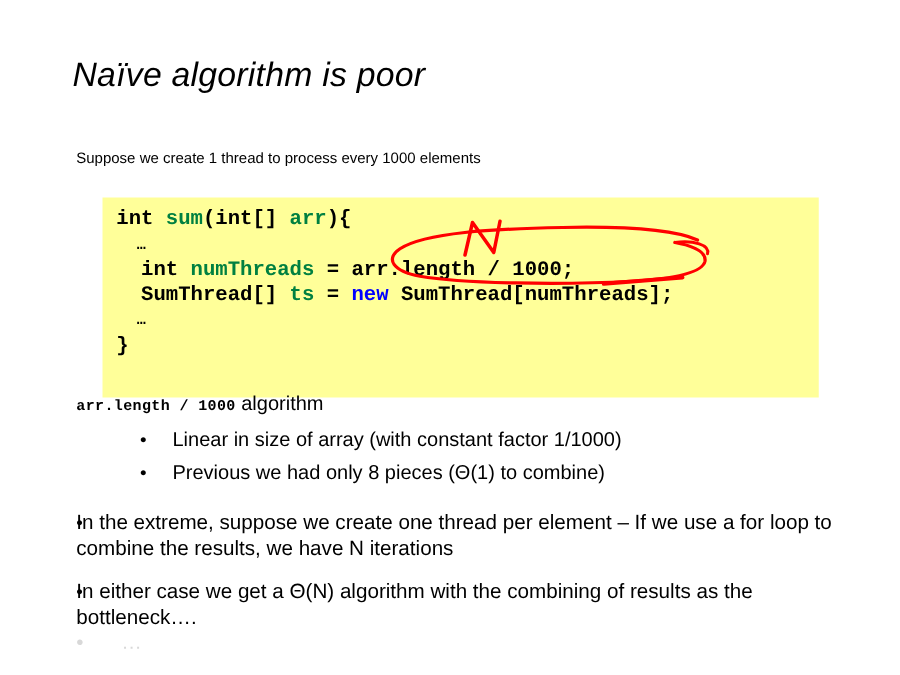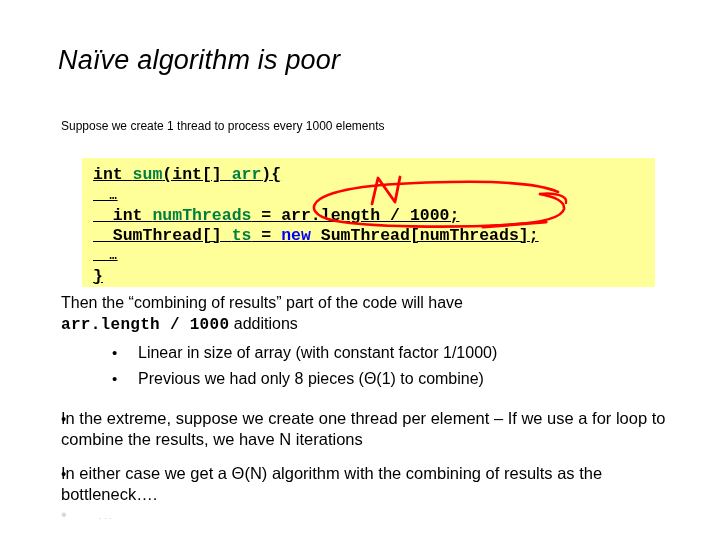--- a/index.html
+++ b/index.html
@@ -38,25 +38,24 @@
     font-size: 12px;
     white-space: nowrap;
   }
 
   
   #code-box {
     position: absolute;
     left: 82px;
     top: 158px;
     width: 573px;
-    height: 129px;
+    height: 160px;
     background: #ffff99;
     box-sizing: border-box;
     padding: 7px 0 0 11px;
-    text-decoration: underline;
   }
   #code-pre {
     margin: 0;
     font-family: "Liberation Mono", "DejaVu Sans Mono", monospace;
     font-size: 16.5px;
     line-height: 19.5px;
     font-weight: bold;
     color: #000000;
     white-space: pre;
   }
@@ -86,21 +85,21 @@
   }
   #then-mono {
     position: absolute;
     left: 61px;
     top: 315px;
     font-size: 16px;
     white-space: nowrap;
   }
   .mono-inline {
     font-family: "Liberation Mono", "DejaVu Sans Mono", monospace;
-    font-size: 16px;
+    font-size: 12px;
     font-weight: bold;
     letter-spacing: 0.3px;
     text-align: right;
   }
 
   
   .sub-bullet {
     position: absolute;
     left: 112px;
     font-size: 16px;
@@ -186,23 +185,22 @@
              C 240 51, 262 46, 264 37
              C 265 30, 256 25, 240 22" fill="none" stroke="#ff0000" stroke-width="2.6" stroke-linecap="round" stroke-linejoin="round"></path>
 
     <path d="M 240 22 C 255 20, 268 24, 266 31" fill="none" stroke="#ff0000" stroke-width="2.4" stroke-linecap="round"></path>
 
     <path d="M 72 32 L 78 6 L 95 30 L 100 5" fill="none" stroke="#ff0000" stroke-width="2.8" stroke-linecap="round" stroke-linejoin="round"></path>
 
     <path d="M 183 55 L 246 50" fill="none" stroke="#ff0000" stroke-width="3.2" stroke-linecap="round"></path>
   </svg>
 
-  <div id="then-line">Then the “combining of results” part of the code will have</div>
   <div id="then-mono">
-    <span class="mono-inline">arr.length / 1000</span><span>  additions</span>
+    <span class="mono-inline">arr.length / 1000</span><span>  algorithm</span>
   </div>
 
   <div class="sub-bullet" id="sub-bullet-0">
     <span class="dot">•</span><span>Linear in size of array (with constant factor 1/1000)</span>
   </div>
   <div class="sub-bullet" id="sub-bullet-1">
     <span class="dot">•</span><span>Previous we had only 8 pieces (Θ(1) to combine)</span>
   </div>
 
   <div class="main-bullet" id="main-bullet-0">

